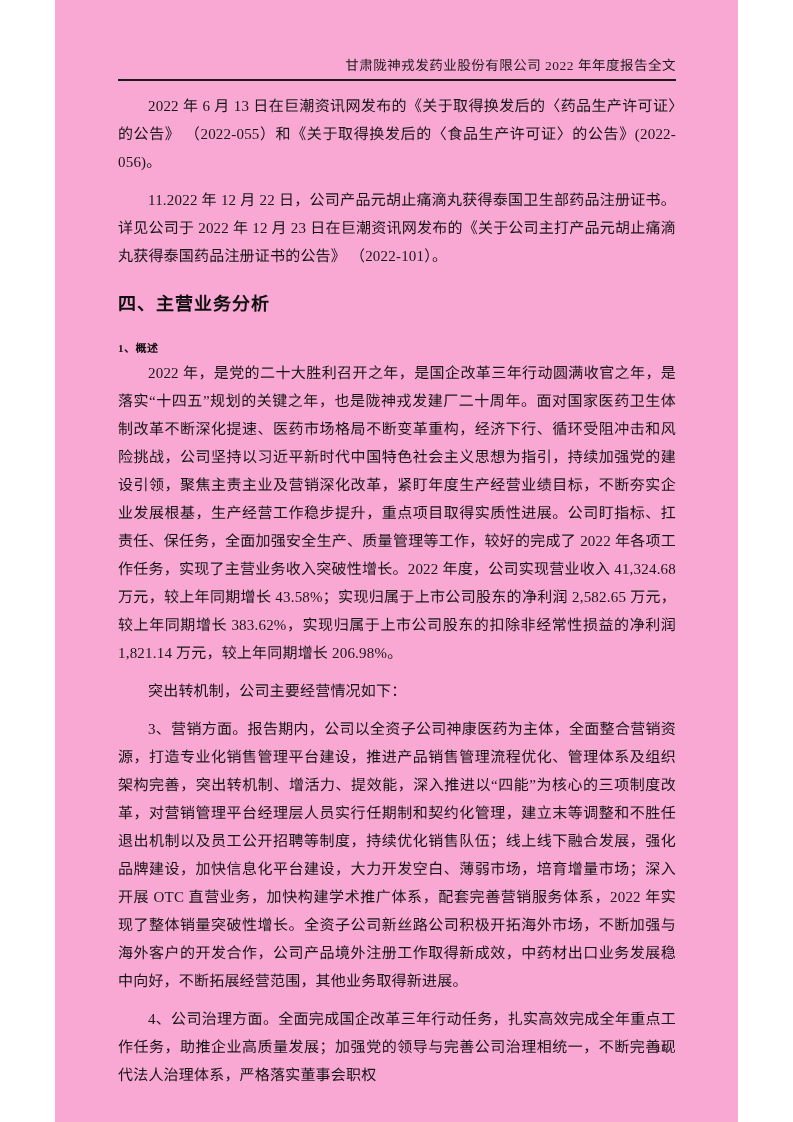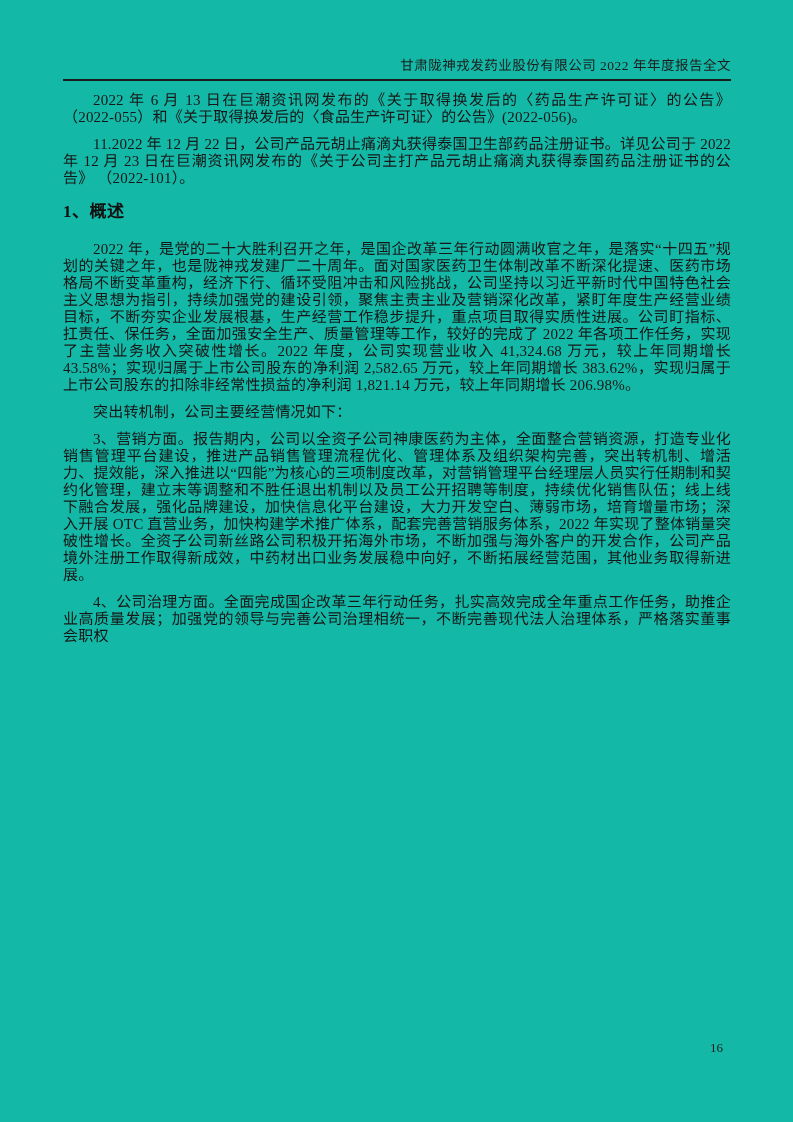--- a/index.html
+++ b/index.html
@@ -3,24 +3,24 @@
 <meta charset="utf-8">
 <style>
   * { margin: 0; padding: 0; box-sizing: border-box; }
   html, body { background: #ffffff; }
   body {
     font-family: "Liberation Serif", "DejaVu Serif", serif;
     color: #161616;
   }
   .page {
     position: relative;
-    width: 793px;
+    width: 683px;
     height: 1122px;
     margin: 0 auto;
-    background: #14b8a6;
+    background: #f9a8d4;
     overflow: hidden;
   }
   .page-header {
     position: absolute;
     top: 54px;
     left: 63px;
     right: 62px;
     text-align: right;
     font-size: 13.5px;
     letter-spacing: 0.5px;
@@ -29,38 +29,38 @@
     color: #1c1c1c;
   }
   .content {
     position: absolute;
     top: 92px;
     left: 63px;
     right: 62px;
   }
   .content p {
     font-size: 15px;
-    line-height: 17px;
+    line-height: 28px;
     text-align: justify;
     text-indent: 2em;
     margin-bottom: 10px;
     letter-spacing: 0.2px;
   }
   h2.section-heading {
     font-size: 18px;
     font-weight: bold;
     margin-top: 19px;
     margin-bottom: 24px;
     letter-spacing: 1px;
     color: #101010;
   }
   h3.subsection-heading {
-    font-size: 17px;
+    font-size: 11px;
     font-weight: bold;
-    margin-bottom: 19px;
+    margin-bottom: 4px;
     letter-spacing: 0.5px;
     color: #101010;
   }
   .page-footer {
     position: absolute;
     top: 1040px;
     right: 70px;
     font-size: 13px;
     color: #1c1c1c;
     text-align: center;
@@ -73,20 +73,21 @@
 
   <div class="page-header">甘肃陇神戎发药业股份有限公司 2022 年年度报告全文</div>
 
   <div class="content">
 
     <p>2022 年 6 月 13 日在巨潮资讯网发布的《关于取得换发后的〈药品生产许可证〉的公告》 （2022-055）和《关于取得换发后的〈食品生产许可证〉的公告》(2022-056)。</p>
 
 
     <p>11.2022 年 12 月 22 日，公司产品元胡止痛滴丸获得泰国卫生部药品注册证书。详见公司于 2022 年 12 月 23 日在巨潮资讯网发布的《关于公司主打产品元胡止痛滴丸获得泰国药品注册证书的公告》 （2022-101）。</p>
 
+    <h2 class="section-heading">四、主营业务分析</h2>
 
     <h3 class="subsection-heading">1、概述</h3>
 
     <p>2022 年，是党的二十大胜利召开之年，是国企改革三年行动圆满收官之年，是落实“十四五”规划的关键之年，也是陇神戎发建厂二十周年。面对国家医药卫生体制改革不断深化提速、医药市场格局不断变革重构，经济下行、循环受阻冲击和风险挑战，公司坚持以习近平新时代中国特色社会主义思想为指引，持续加强党的建设引领，聚焦主责主业及营销深化改革，紧盯年度生产经营业绩目标，不断夯实企业发展根基，生产经营工作稳步提升，重点项目取得实质性进展。公司盯指标、扛责任、保任务，全面加强安全生产、质量管理等工作，较好的完成了 2022 年各项工作任务，实现了主营业务收入突破性增长。2022 年度，公司实现营业收入 41,324.68 万元，较上年同期增长 43.58%；实现归属于上市公司股东的净利润 2,582.65 万元，较上年同期增长 383.62%，实现归属于上市公司股东的扣除非经常性损益的净利润 1,821.14 万元，较上年同期增长 206.98%。</p>
 
     <p>突出转机制，公司主要经营情况如下：</p>
 
 
 
     <p>3、营销方面。报告期内，公司以全资子公司神康医药为主体，全面整合营销资源，打造专业化销售管理平台建设，推进产品销售管理流程优化、管理体系及组织架构完善，突出转机制、增活力、提效能，深入推进以“四能”为核心的三项制度改革，对营销管理平台经理层人员实行任期制和契约化管理，建立末等调整和不胜任退出机制以及员工公开招聘等制度，持续优化销售队伍；线上线下融合发展，强化品牌建设，加快信息化平台建设，大力开发空白、薄弱市场，培育增量市场；深入开展 OTC 直营业务，加快构建学术推广体系，配套完善营销服务体系，2022 年实现了整体销量突破性增长。全资子公司新丝路公司积极开拓海外市场，不断加强与海外客户的开发合作，公司产品境外注册工作取得新成效，中药材出口业务发展稳中向好，不断拓展经营范围，其他业务取得新进展。</p>

